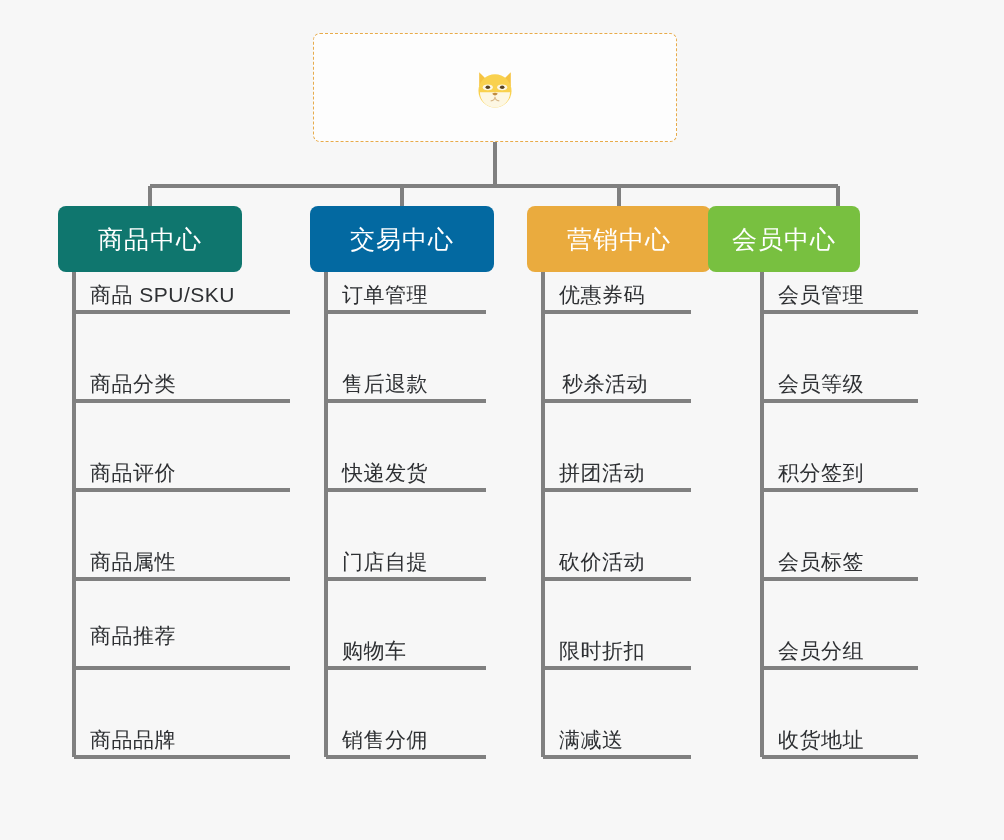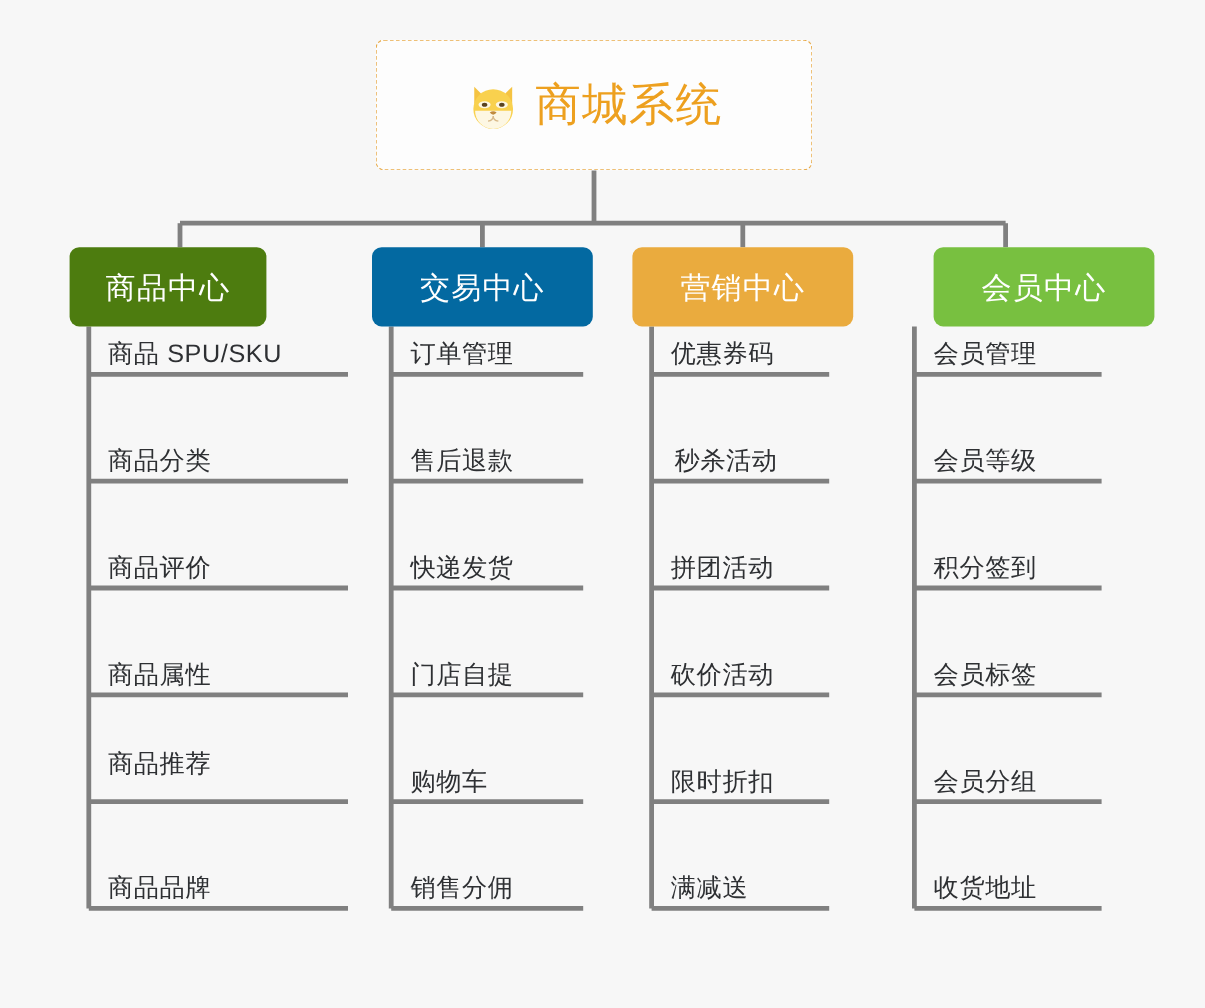--- a/index.html
+++ b/index.html
@@ -141,25 +141,24 @@
       <ellipse cx="32" cy="36" rx="23" ry="23" fill="#f9d14e"></ellipse>
       <path d="M9 38 a23 23 0 0 0 46 0 a23 23 0 0 1 -46 0 Z" fill="#f9d14e"></path>
       <path d="M11 38 a21 21 0 0 0 42 0 z" fill="#fdf7e3"></path>
       <ellipse cx="22" cy="31" rx="7" ry="4" fill="#fdf7e3"></ellipse>
       <ellipse cx="42" cy="31" rx="7" ry="4" fill="#fdf7e3"></ellipse>
       <ellipse cx="22" cy="31" rx="3.2" ry="2.4" fill="#5a4320"></ellipse>
       <ellipse cx="42" cy="31" rx="3.2" ry="2.4" fill="#5a4320"></ellipse>
       <path d="M28 40 q4 -3 8 0 q-4 5 -8 0 Z" fill="#c08a3e"></path>
       <path d="M32 44 q0 5 -6 6 M32 44 q0 5 6 6" stroke="#d8b888" stroke-width="1.6" fill="none"></path>
     </svg>
-    <span class="root-title">商城系统</span>
   </div>
 
   <div id="branches-layer">
-      <div class="branch-header" style="left: 58px; top: 206px; width: 164px; background: #4d7c0f;">
+      <div class="branch-header" style="left: 58px; top: 206px; width: 184px; background: #0f766e;">
         <span>商品中心</span>
       </div>
       <div class="leaf" style="left: 74px; top: 250px; width: 216px; height: 62px;">
         <span>商品 SPU/SKU</span>
       </div>
       <div class="leaf" style="left: 74px; top: 339px; width: 216px; height: 62px;">
         <span>商品分类</span>
       </div>
       <div class="leaf" style="left: 74px; top: 428px; width: 216px; height: 62px;">
         <span>商品评价</span>
@@ -208,21 +207,21 @@
       </div>
       <div class="leaf" style="left: 543px; top: 517px; width: 148px; height: 62px;">
         <span>砍价活动</span>
       </div>
       <div class="leaf" style="left: 543px; top: 606px; width: 148px; height: 62px;">
         <span>限时折扣</span>
       </div>
       <div class="leaf" style="left: 543px; top: 695px; width: 148px; height: 62px;">
         <span>满减送</span>
       </div>
-      <div class="branch-header" style="left: 778px; top: 206px; width: 184px; background: rgb(120, 192, 64);">
+      <div class="branch-header" style="left: 708px; top: 206px; width: 152px; background: rgb(120, 192, 64);">
         <span>会员中心</span>
       </div>
       <div class="leaf" style="left: 762px; top: 250px; width: 156px; height: 62px;">
         <span>会员管理</span>
       </div>
       <div class="leaf" style="left: 762px; top: 339px; width: 156px; height: 62px;">
         <span>会员等级</span>
       </div>
       <div class="leaf" style="left: 762px; top: 428px; width: 156px; height: 62px;">
         <span>积分签到</span>

